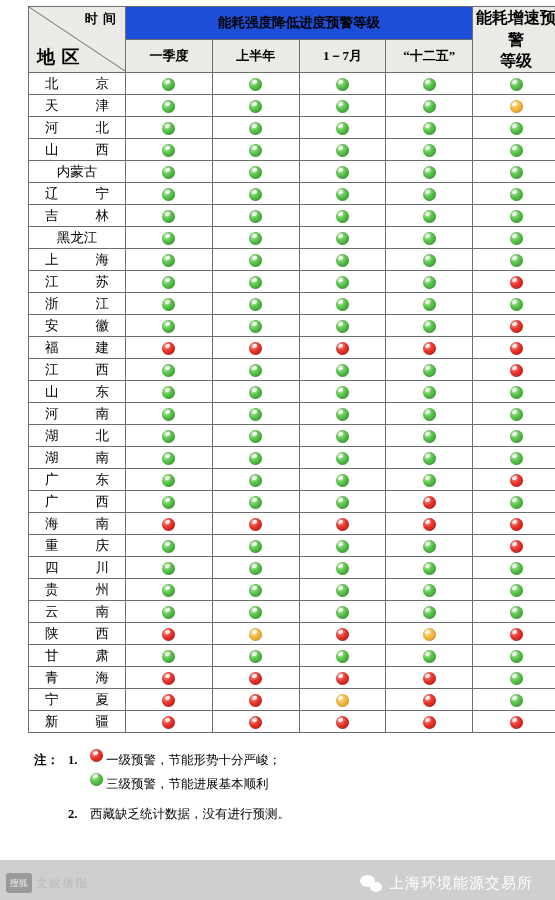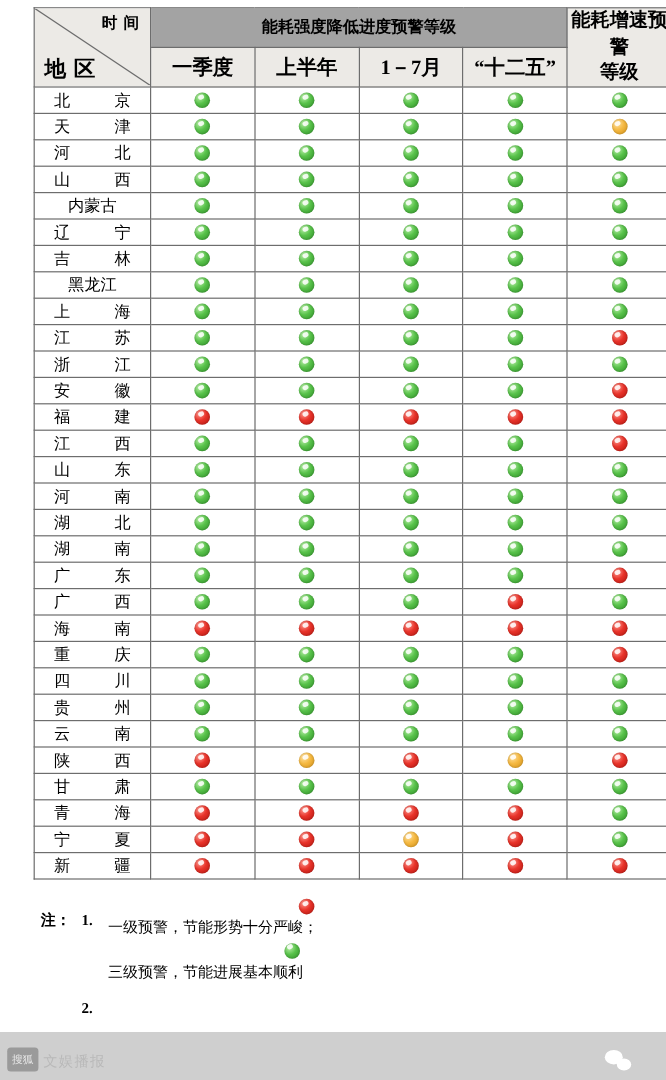--- a/index.html
+++ b/index.html
@@ -58,37 +58,37 @@
   }
   .corner .lbl-region {
     position: absolute;
     left: 8px;
     bottom: 3px;
     font-size: 18px;
     font-weight: bold;
     letter-spacing: 1px;
   }
   .grp-head {
-    background: #a3a3a3;
+    background: #1d4ed8;
     font-weight: bold;
     font-size: 13.5px;
     height: 32px;
     font-family: Liberation Mono, monospace;
   }
   .grp-head2 {
     background: #eceae6;
     font-weight: bold;
     font-size: 16px;
     height: 64px;
     line-height: 1.35;
   }
   .sub-head {
     background: #eceae6;
     font-weight: bold;
-    font-size: 17px;
+    font-size: 13px;
     height: 32px;
   }
 
   td.region {
     font-size: 13.5px;
     height: 21px;
     background: #fff;
     letter-spacing: 0px;
   }
   .region-inner {
@@ -154,23 +154,22 @@
     flex: 0 0 34px;
     font-weight: bold;
   }
   .note-num {
     width: 22px;
     flex: 0 0 22px;
     font-weight: bold;
   }
   .note-item {
     display: flex;
-    align-items: flex-end;
+    align-items: flex-start;
     white-space: nowrap;
-    flex-direction: column;
   }
   .note-item .dot { margin-right: 3px; }
   .spacer-1 { width: 48px; flex: 0 0 48px; }
   .note-row2 {
     display: flex;
     align-items: center;
     margin-left: 56px;
   }
   .note-row3 {
     display: flex;
@@ -185,21 +184,21 @@
     left: 0;
     bottom: 0;
     width: 555px;
     height: 46px;
     background: #cfcfcf;
     display: flex;
     align-items: center;
   }
   .footer-left {
     display: flex;
-    align-items: flex-end;
+    align-items: center;
     margin-left: 6px;
   }
   .wm-badge {
     width: 26px;
     height: 20px;
     background: #9a9a9a;
     border-radius: 3px;
     color: #e8e8e8;
     font-size: 9px;
     display: flex;
@@ -666,29 +665,31 @@
       <span class="spacer-1"></span>
     </div>
     <div class="note-row2">
       <span class="note-item">
         <span class="dot green"></span>
         <span>三级预警，节能进展基本顺利</span>
       </span>
     </div>
     <div class="note-row3">
       <span class="note-num">2.</span>
+      <span>西藏缺乏统计数据，没有进行预测。</span>
     </div>
   </div>
 
   <div class="footer">
     <div class="footer-left">
       <span class="wm-badge">搜狐</span>
       <span class="wm-text">文娱播报</span>
     </div>
     <div class="footer-right">
       <span class="wechat-icon">
         <span class="b1"></span>
         <span class="b2"></span>
       </span>
+      <span class="footer-title">上海环境能源交易所</span>
     </div>
   </div>
 
 </div>
 
 </body></html>

